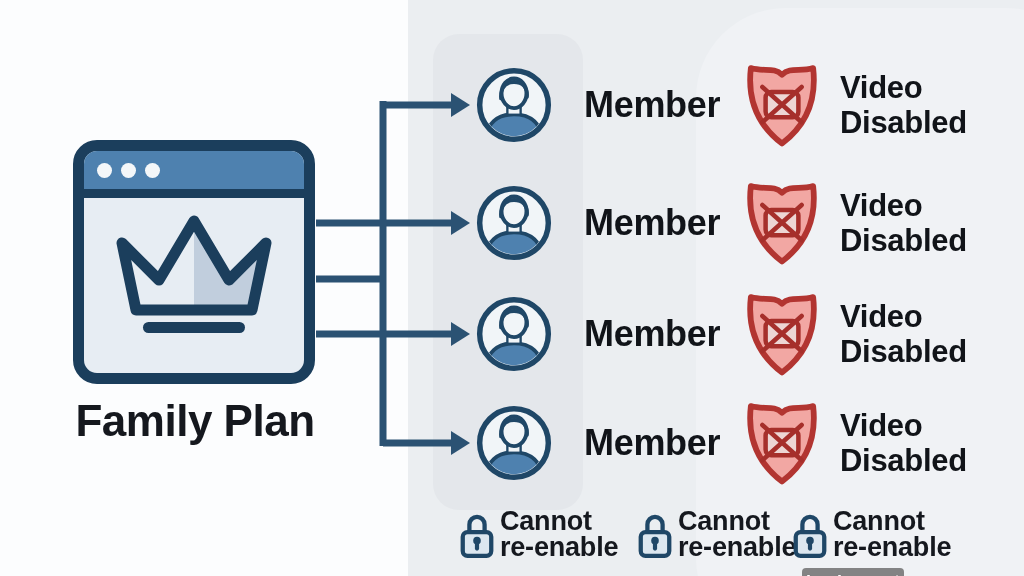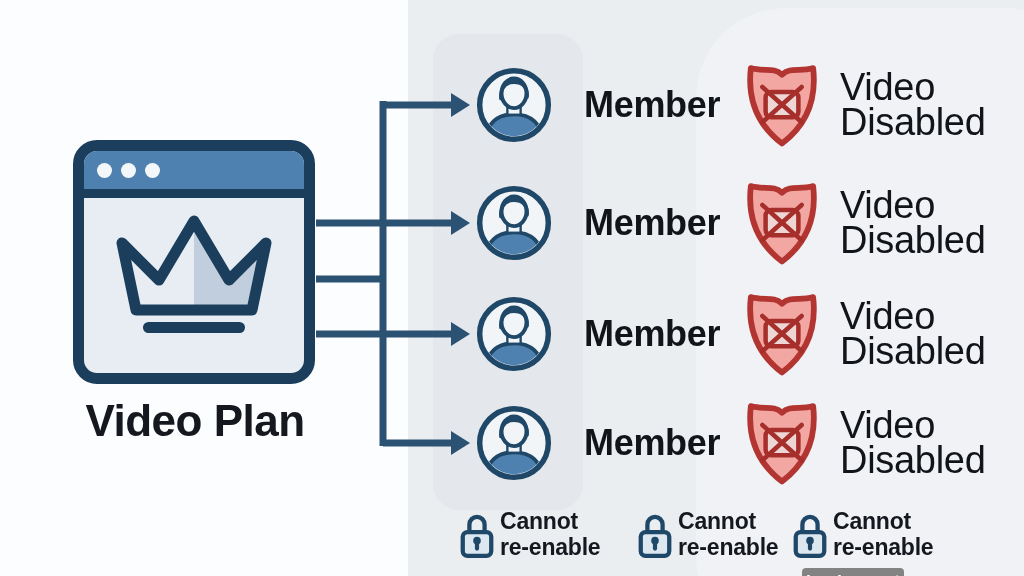--- a/index.html
+++ b/index.html
@@ -36,26 +36,26 @@
   }
 
   .avatar{position:absolute;width:78px;height:78px;}
   .member-label{
     position:absolute;left:584px;width:200px;height:40px;line-height:40px;
     font-size:36px;font-weight:700;color:#111419;letter-spacing:-0.3px;
   }
   .shield{position:absolute;left:741px;width:82px;height:96px;}
   .status-label{
     position:absolute;left:840px;width:180px;
-    font-size:38px;line-height:35px;font-weight:400;color:#111419;letter-spacing:-0.3px;
+    font-size:31px;line-height:35px;font-weight:700;color:#111419;letter-spacing:-0.3px;
   }
   .lock{position:absolute;top:508px;width:38px;height:52px;}
   .lock-label{
     position:absolute;top:508px;width:140px;
-    font-size:23px;line-height:26px;font-weight:700;color:#15181e;letter-spacing:-0.2px;
+    font-size:27px;line-height:26px;font-weight:700;color:#15181e;letter-spacing:-0.2px;
   }
   .watermark{
     position:absolute;left:802px;top:536px;width:102px;height:29px;
     background:rgba(112,112,112,0.85);border-radius:4px;
     display:flex;align-items:center;justify-content:center;
     font-size:18px;font-weight:700;color:#ffffff;
     text-shadow:0 1px 2px rgba(0,0,0,0.35);
     margin-top:32px;
   }
 </style>
@@ -91,21 +91,21 @@
         </defs>
         <path d="M12,30 L49,67 L84,8 L119,67 L156,30 L142,97 L26,97 Z" fill="#e7edf3" stroke="none"></path>
         <path d="M12,30 L49,67 L84,8 L119,67 L156,30 L142,97 L26,97 Z" fill="#c1cedd" stroke="none" clip-path="url(#crownRight)"></path>
         <path d="M12,30 L49,67 L84,8 L119,67 L156,30 L142,97 L26,97 Z" fill="none" stroke="#1b3e5c" stroke-width="11" stroke-linejoin="round"></path>
         <rect x="33" y="109" width="102" height="11" rx="5.5" fill="#1b3e5c"></rect>
       </svg>
     </div>
   </div>
 
   <div class="title">
-    <div>Video Plan</div>
+    <div>Family Plan</div>
   </div>
 
   <svg width="0" height="0" style="position:absolute">
     <defs>
       <g id="avatarIcon">
         <circle cx="50" cy="50" r="44" fill="#f1f5f8" stroke="#1f4767" stroke-width="7"></circle>
         <clipPath id="avClip">
             <circle cx="50" cy="50" r="40"></circle>
           </clipPath>
         <g clip-path="url(#avClip)">

